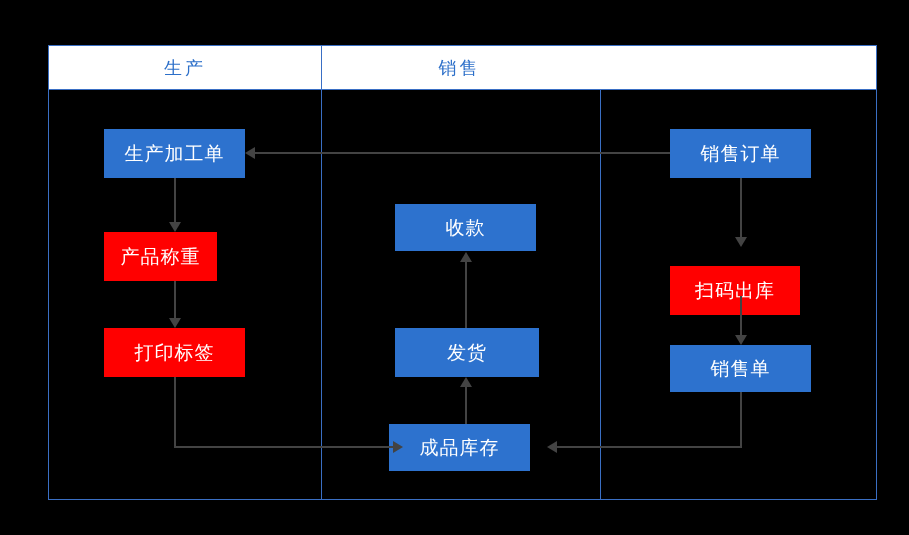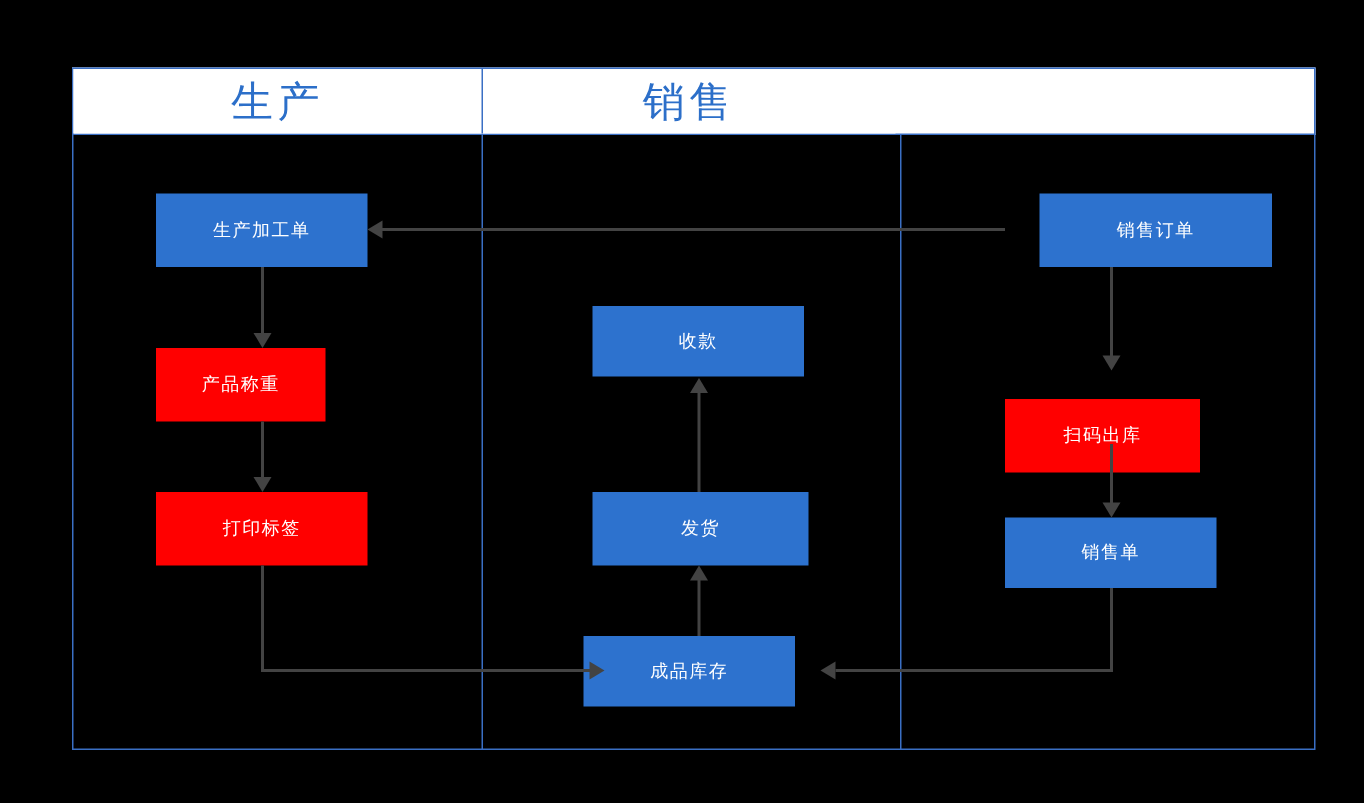--- a/index.html
+++ b/index.html
@@ -44,21 +44,21 @@
     background: #ffffff;
     border: 1px solid #3a6fc4;
   }
 
   .header-cell {
     display: flex;
     align-items: center;
     justify-content: center;
     box-sizing: border-box;
     color: #2c6fc9;
-    font-size: 28px;
+    font-size: 18px;
     letter-spacing: 3px;
     font-weight: 500;
     background: #ffffff;
   }
   .header-cell.lane-production { width: 273px; border-right: 1px solid #3a6fc4; }
   .header-cell.lane-inventory  { width: 279px; border-right: 1px solid #3a6fc4; }
   .header-cell.lane-sales      { width: 275px; }
 
   
   .lane-divider {
@@ -72,21 +72,21 @@
   .lane-divider.d2 { left: 600px; }
 
   
   .node {
     position: absolute;
     box-sizing: border-box;
     display: flex;
     align-items: center;
     justify-content: center;
     color: #ffffff;
-    font-size: 12px;
+    font-size: 19px;
     letter-spacing: 1px;
     white-space: nowrap;
   }
   .node.blue { background: #2d72ce; }
   .node.red  { background: #ff0000; }
 
   
   .edge-line {
     position: absolute;
     background: #434343;
@@ -140,21 +140,21 @@
   <div class="node red" style="left:104px; top:232px; width:113px; height:49px;">产品称重</div>
 
   <div class="node red" style="left:104px; top:328px; width:141px; height:49px;">打印标签</div>
 
   <div class="node blue" style="left:395px; top:204px; width:141px; height:47px;">收款</div>
 
   <div class="node blue" style="left:395px; top:328px; width:144px; height:49px;">发货</div>
 
   <div class="node blue" style="left:389px; top:424px; width:141px; height:47px;">成品库存</div>
 
-  <div class="node blue" style="left:670px; top:129px; width:155px; height:49px;margin-left:23px;">销售订单</div>
+  <div class="node blue" style="left:670px; top:129px; width:141px; height:49px;">销售订单</div>
 
   <div class="node red" style="left:670px; top:247px; width:130px; height:49px;margin-top:19px;">扫码出库</div>
 
   <div class="node blue" style="left:670px; top:345px; width:141px; height:47px;">销售单</div>
 
   <div class="edge-line edge-h" style="left:252px; top:152px; width:418px;"></div>
   <div class="arrow-head arrow-left" style="left:245px; top:147px;"></div>
 
   <div class="edge-line edge-v" style="left:174px; top:178px; height:45px;"></div>
   <div class="arrow-head arrow-down" style="left:169px; top:222px;"></div>

